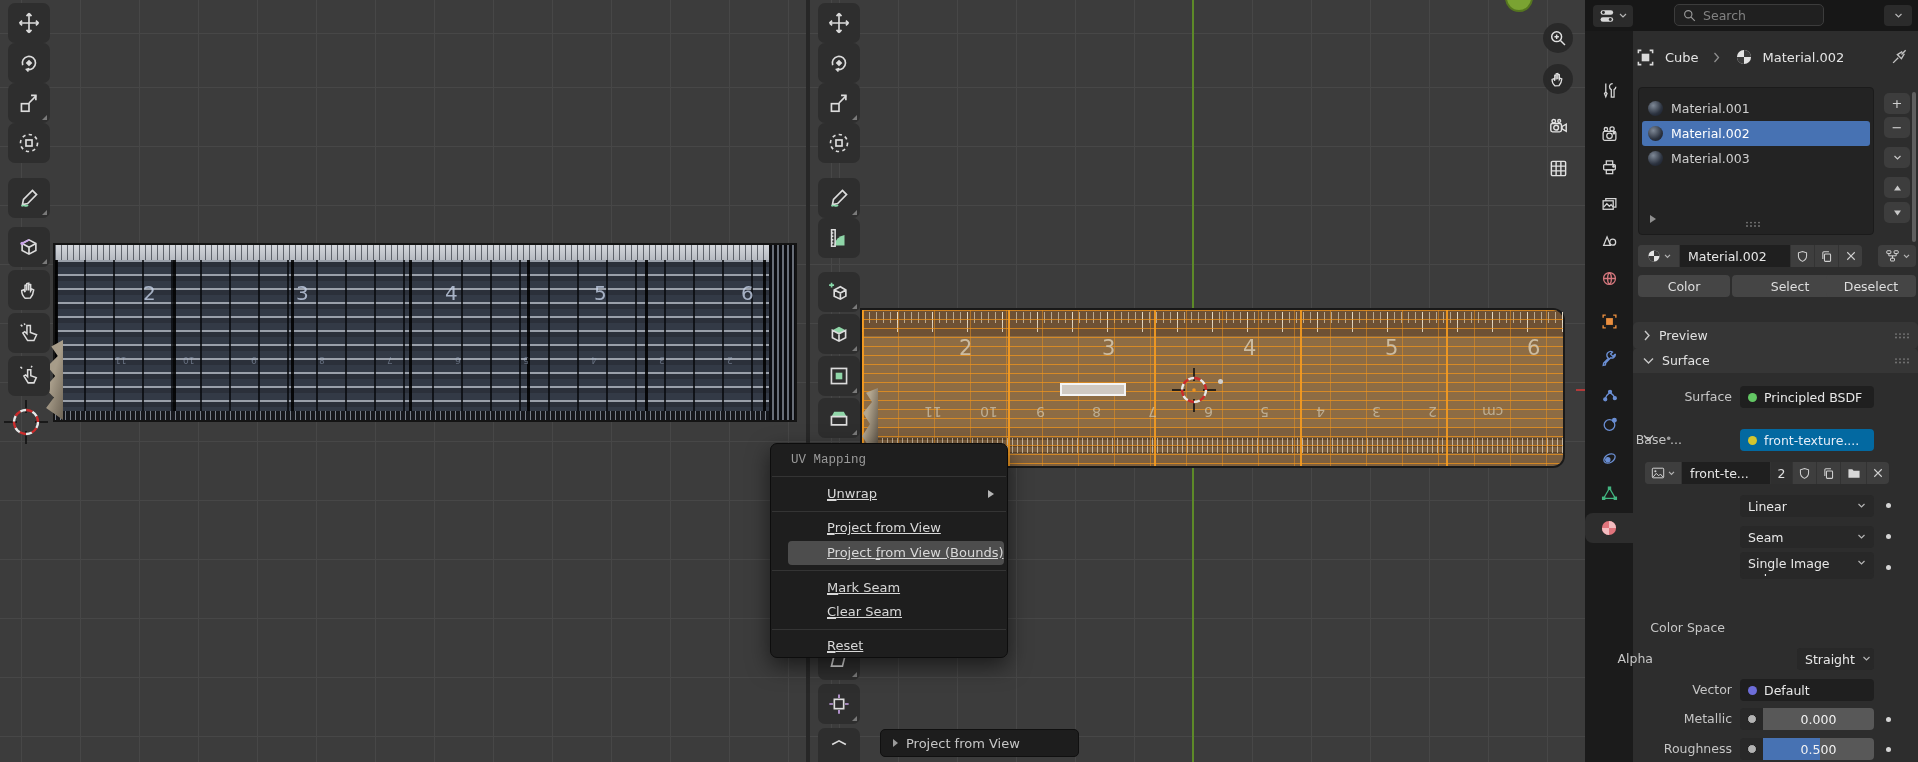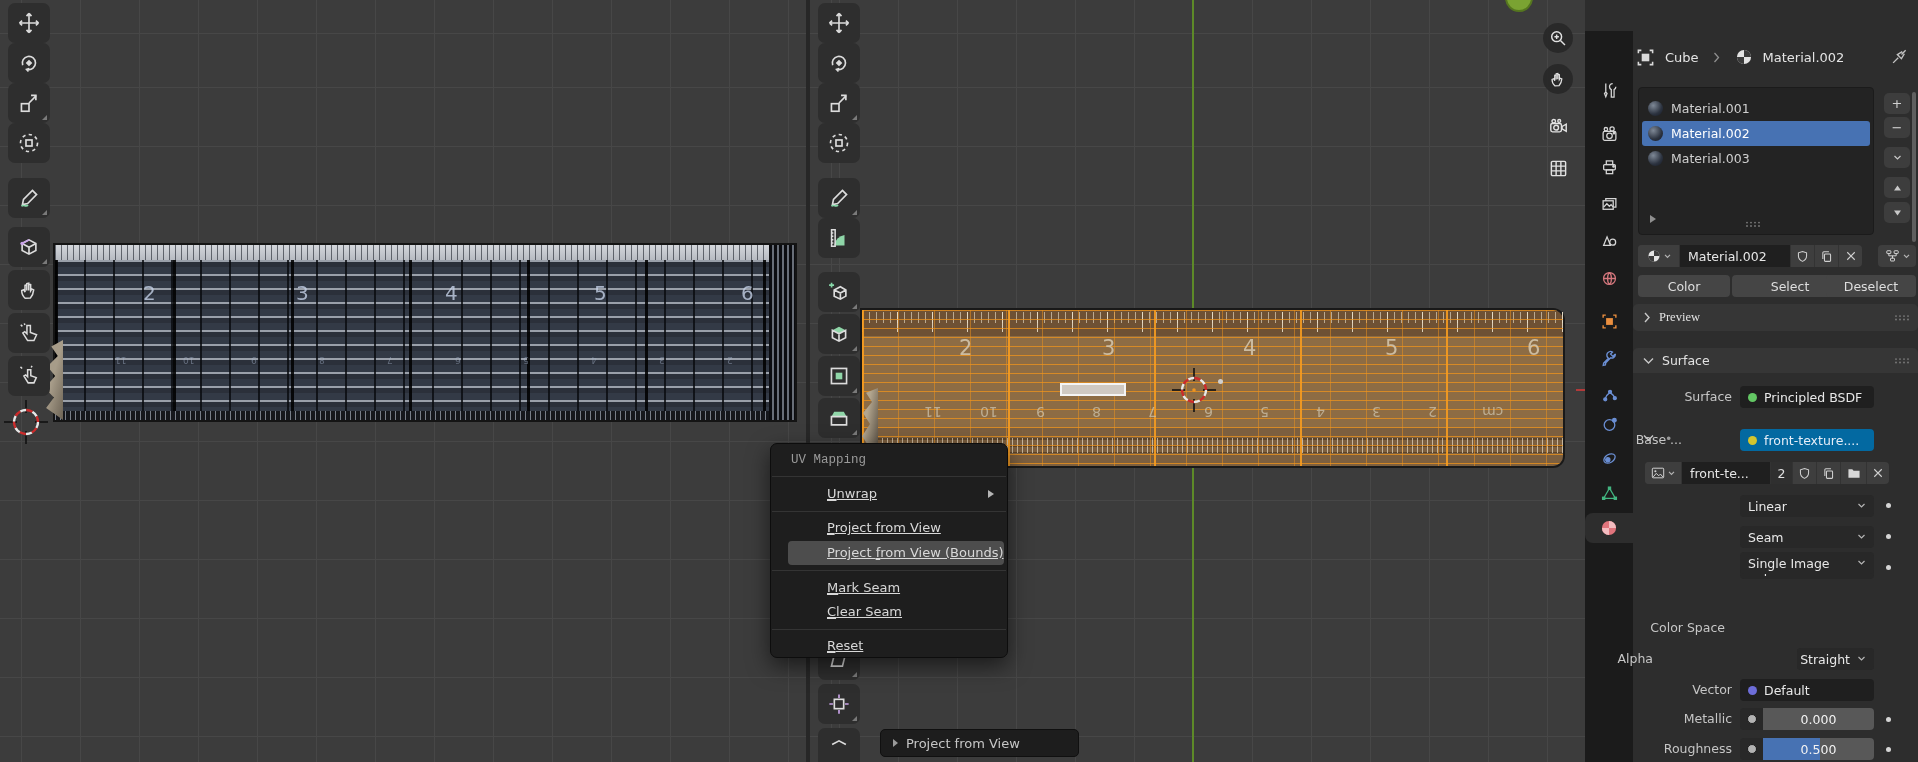--- a/index.html
+++ b/index.html
@@ -141,21 +141,21 @@
   .abtn { position:absolute; top:275px; height:22px; background:#454545; border-radius:4px; color:#dedede;
           display:flex; align-items:center; justify-content:center; }
 
   .phead { position:absolute; left:48px; width:285px; background:#363636; display:flex; align-items:center;
            gap:8px; padding-left:10px; color:#e2e2e2; }
   .grips { position:absolute; right:8px; top:50%; transform:translateY(-50%); }
 
   .rlabel { position:absolute; width:100px; text-align:right; color:#c6c6c6; }
   .wbtn { position:absolute; left:155px; width:134px; height:22px; background:#1f1f1f; border-radius:4px;
           display:flex; align-items:center; gap:7px; padding:0 8px; color:#e8e8e8; }
-  .wbtn.dd { background:#282828; justify-content:flex-end; }
+  .wbtn.dd { background:#282828; justify-content:space-between; }
   .wbtn .lab { flex:1; }
   .dot8 { width:9px; height:9px; border-radius:50%; flex:none; }
   .kdot { position:absolute; left:301px; width:5px; height:5px; border-radius:50%; background:#d5d5d5; }
   .chevsvg { flex:none; }
 
   .texgroup { position:absolute; left:60px; top:462px; height:22px; display:flex; background:#3e3e3e; border-radius:4px; overflow:hidden; }
   .slider { position:absolute; left:155px; width:134px; height:22px; display:flex; border-radius:4px; overflow:hidden; }
   .socket { width:23px; background:#282828; display:flex; align-items:center; justify-content:center; flex:none; }
   .socket i { width:10px; height:10px; border-radius:50%; background:#b2b2b2; border:1px solid #1a1a1a; display:block; }
   .sl-body { position:relative; flex:1; background:#585858; }
@@ -438,20 +438,45 @@
     </div>
     <div class="ctx-sep" style="top:185px"></div>
     <div class="ctx-item" style="top:190px">
       <span></span><span class="key">R</span><span>eset</span>
     </div>
   </div>
 
 
   <div class="props">
 
+    <div class="p-header">
+      <div class="hbtn" style="left:8px; top:5px; width:40px; height:22px;">
+        <svg width="16" height="14" viewBox="0 0 14 12">
+            <rect x="0.5" y="1" width="11" height="4" rx="2" fill="#d8d8d8"></rect>
+            <circle cx="3" cy="3" r="1.3" fill="#2b2b2b"></circle>
+            <rect x="0.5" y="7" width="11" height="4" rx="2" fill="#d8d8d8"></rect>
+            <circle cx="9" cy="9" r="1.3" fill="#2b2b2b"></circle>
+          </svg>
+        <svg width="8" height="6" viewBox="0 0 8 6">
+            <path d="M1 1l3 3 3-3" stroke="#b5b5b5" fill="none" stroke-width="1.2"></path>
+          </svg>
+      </div>
+      <div class="search">
+        <svg width="13" height="13" viewBox="0 0 16 16" fill="none" stroke="#9a9a9a" stroke-width="1.4">
+            <circle cx="6.5" cy="6.5" r="4.5"></circle>
+            <path d="M10 10l4.5 4.5"></path>
+          </svg>
+        <input value="" readonly="" placeholder="Search" style="">
+      </div>
+      <div class="hbtn" style="left:299px; top:5px; width:28px; height:21px;">
+        <svg width="9" height="6" viewBox="0 0 8 6">
+            <path d="M1 1l3 3 3-3" stroke="#b5b5b5" fill="none" stroke-width="1.2"></path>
+          </svg>
+      </div>
+    </div>
 
     <div class="tabstrip">
       <div class="tab" style="top:44px">
         <svg width="17" height="17" viewBox="0 0 16 16" fill="none" stroke="#d6d6d6" stroke-width="1.2">
             <path d="M4.5 1.5v8M4.5 9.5l-1.2 1.3 1.2 3 1.2-3z"></path>
             <path d="M11 1.5c-1.7 0-3 1.3-3 3 0 1.2.7 2.2 1.7 2.7v7h2.6v-7c1-.5 1.7-1.5 1.7-2.7"></path>
           </svg>
       </div>
       <div class="tab" style="top:88px">
         <svg width="17" height="17" viewBox="0 0 16 16" fill="none" stroke="#d6d6d6" stroke-width="1.2">
@@ -646,21 +671,21 @@
     <div class="abtn" style="left:53px; width:92px">
         <span>Color</span>
       </div>
     <div class="abtn" style="left:147px; width:116px">
         <span>Select</span>
       </div>
     <div class="abtn" style="left:241px; width:90px">
         <span>Deselect</span>
       </div>
 
-    <div class="phead" style="top:304px; height:27px; border-radius:5px;font-family:Liberation Serif, serif;">
+    <div class="phead" style="top:322px; height:27px; border-radius:5px;">
       <svg width="8" height="11" viewBox="0 0 8 11">
           <path d="M2 1l4 4.5L2 10" stroke="#c8c8c8" fill="none" stroke-width="1.4"></path>
         </svg>
       <span>Preview</span>
       <svg class="grips" width="16" height="7" viewBox="0 0 16 7">
           <g fill="#7c7c7c">
             <circle cx="2" cy="1.6" r=".9"></circle>
             <circle cx="6" cy="1.6" r=".9"></circle>
             <circle cx="10" cy="1.6" r=".9"></circle>
             <circle cx="14" cy="1.6" r=".9"></circle>

